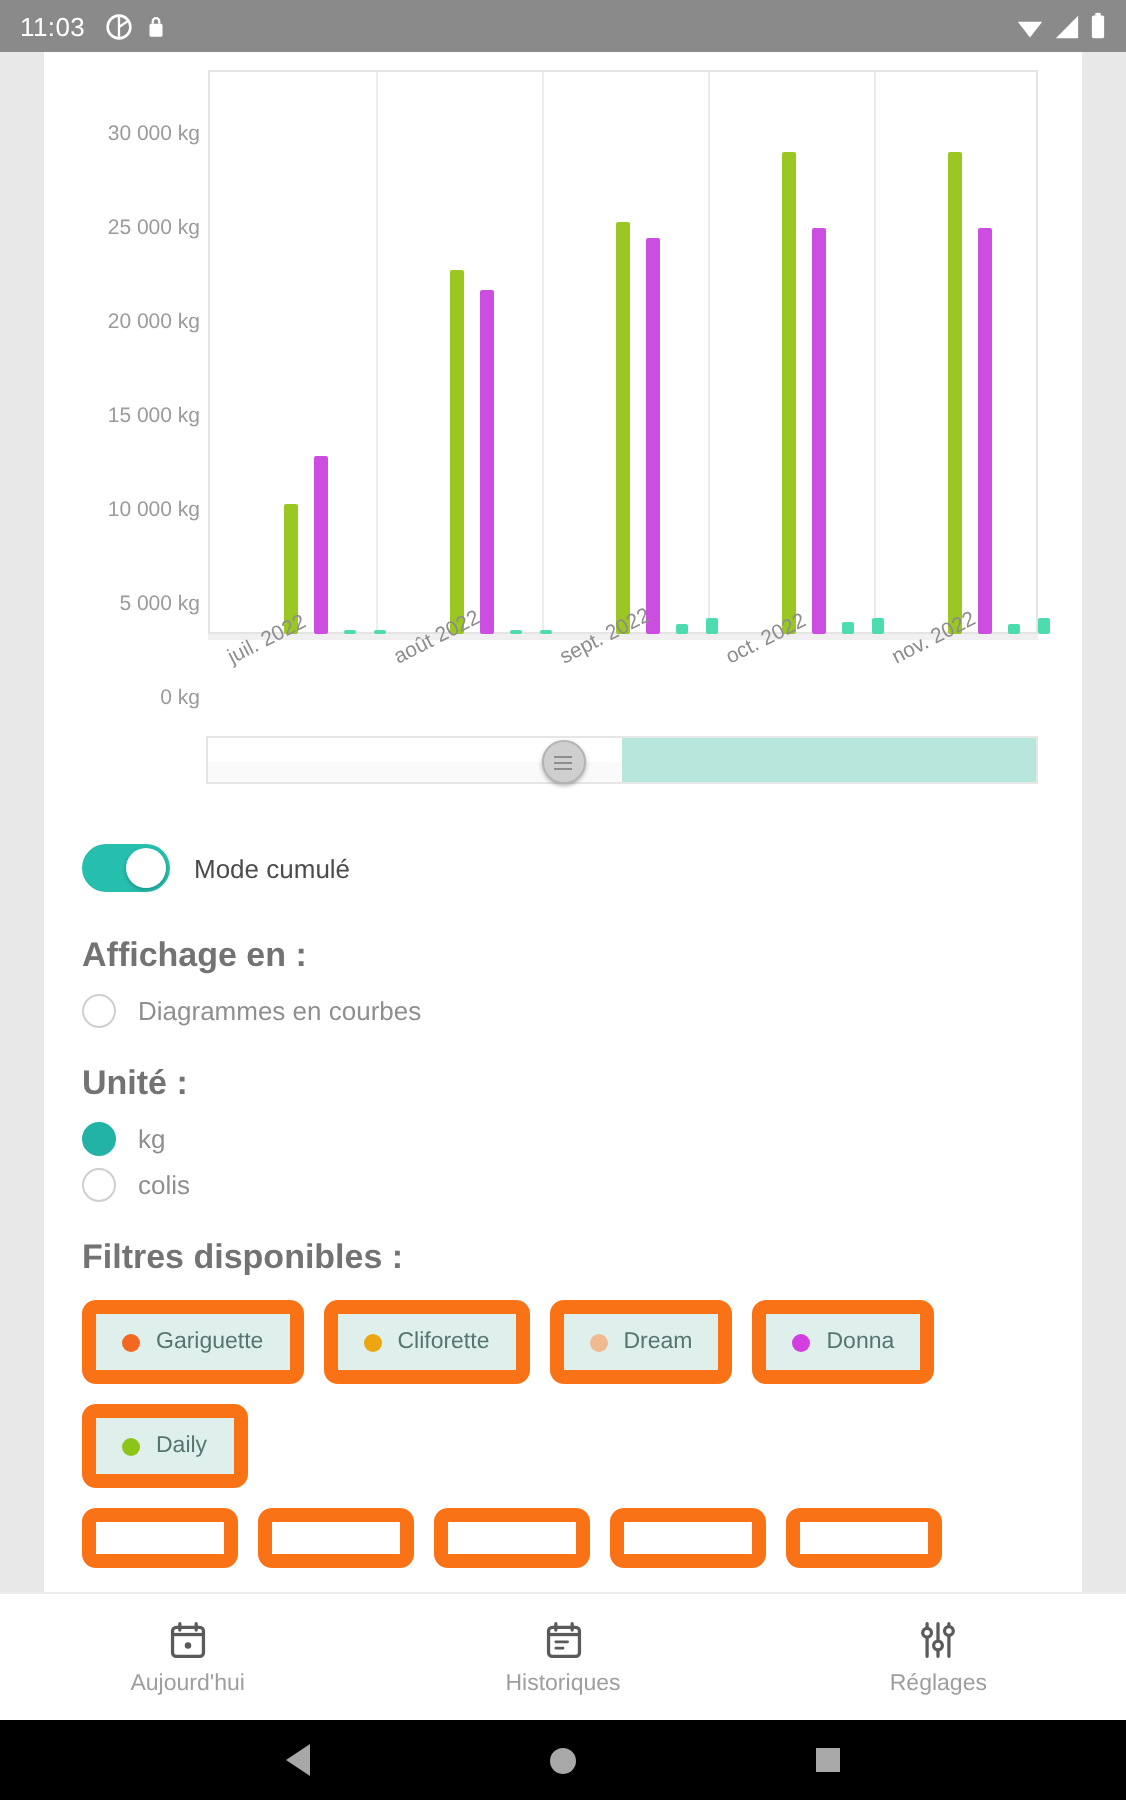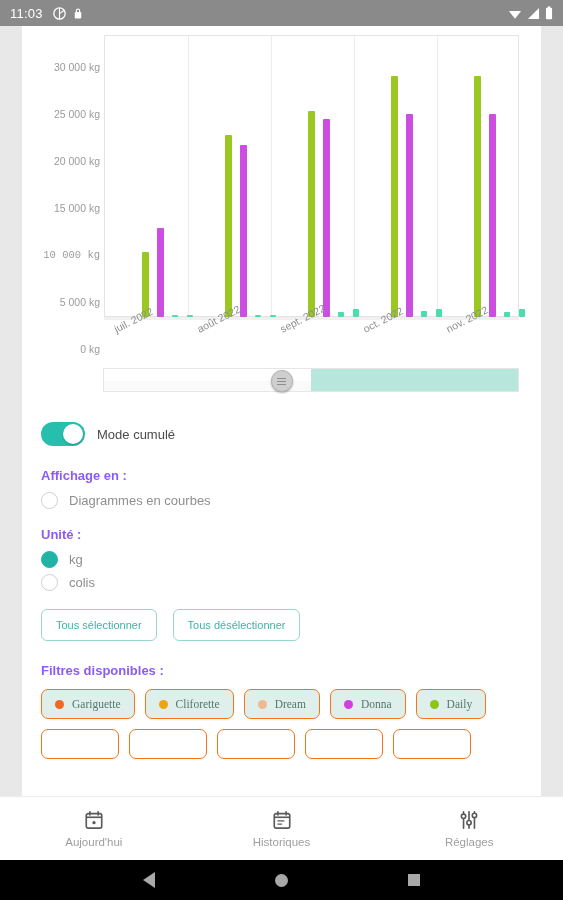--- a/index.html
+++ b/index.html
@@ -88,42 +88,42 @@
     position: relative; width: 44px; height: 24px; border-radius: 12px;
     background: #26bfae; flex: none;
   }
   .switch .knob {
     position: absolute; right: 2px; top: 2px; width: 20px; height: 20px;
     border-radius: 50%; background: #ffffff; box-shadow: 0 1px 2px rgba(0,0,0,.25);
   }
   .toggle-label { font-size: 13px; color: #4b4b4b; }
 
   .group-title {
-    font-size: 13px; font-weight: bold; color: #8b5cf6; margin-bottom: 9px;
+    font-size: 17px; font-weight: bold; color: #737373; margin-bottom: 9px;
   }
   .radio-row { display: flex; align-items: center; gap: 11px; margin-bottom: 6px; }
   .radio {
     width: 17px; height: 17px; border-radius: 50%;
     border: 1.6px solid #cfcfcf; background: #ffffff; flex: none;
   }
   .radio.checked { background: #23b3a6; border-color: #23b3a6; }
   .radio-label { font-size: 13px; color: #8f8f8f; }
   .group { margin-bottom: 18px; }
 
   .btn-row { display: flex; gap: 16px; margin: 4px 0 22px 0; }
   .oline-btn {
     border: 1px solid #9ad6cf; border-radius: 6px; background: #ffffff;
     color: #3fb3a6; font-size: 11px; padding: 9px 14px; white-space: nowrap;
   }
 
   .chips { display: flex; flex-wrap: wrap; gap: 10px; margin-top: 11px; }
   .chip {
     display: flex; align-items: center; gap: 8px;
-    background: #dff0ec; border: 1px solid #f97316; border-radius: 7px;
-    padding: 8px 13px; font-size: 11.5px; color: #55756f; white-space: nowrap; font-family: Liberation Serif, serif;
+    background: #dff0ec; border: 7px solid #f97316; border-radius: 7px;
+    padding: 8px 13px; font-size: 11.5px; color: #55756f; white-space: nowrap;
   }
   .chip .dot { width: 9px; height: 9px; border-radius: 50%; flex: none; }
 
   
   .bottomnav {
     position: absolute; left: 0; bottom: 40px; width: 563px; height: 64px;
     background: #ffffff; border-top: 1px solid #ececec;
     display: flex; align-items: center;
   }
   .navitem {
@@ -188,21 +188,21 @@
       </span>
     </span>
   </div>
 
   <div class="content">
 
     <div class="chart-wrap">
       <div class="ylabels">
           <div class="ylabel" style="top: 291px;">0 kg</div>
           <div class="ylabel" style="top: 244px;">5 000 kg</div>
-          <div class="ylabel" style="top: 197px; font-family: Liberation Mono, monospace;">10 000 kg</div>
+          <div class="ylabel" style="top: 197px;">10 000 kg</div>
           <div class="ylabel" style="top: 150px;">15 000 kg</div>
           <div class="ylabel" style="top: 103px;">20 000 kg</div>
           <div class="ylabel" style="top: 56px;">25 000 kg</div>
           <div class="ylabel" style="top: 9px;">30 000 kg</div>
         </div>
       <div class="chart-plot">
           <div class="vgrid" style="left: 83px;"></div>
           <div class="vgrid" style="left: 166px;"></div>
           <div class="vgrid" style="left: 249px;"></div>
           <div class="vgrid" style="left: 332px;"></div>
@@ -275,24 +275,20 @@
         <div class="radio-row">
           <span class="radio checked"></span>
           <span class="radio-label">kg</span>
         </div>
         <div class="radio-row">
           <span class="radio"></span>
           <span class="radio-label">colis</span>
         </div>
       </div>
 
-      <div class="btn-row">
-        <button class="oline-btn">Tous sélectionner</button>
-        <button class="oline-btn">Tous désélectionner</button>
-      </div>
 
       <div>
         <div class="group-title">Filtres disponibles :</div>
         <div class="chips">
             <div class="chip">
               <span class="dot" style="background: rgb(242, 103, 34);"></span>
               <span>Gariguette</span>
             </div>
             <div class="chip">
               <span class="dot" style="background: rgb(237, 165, 16);"></span>

